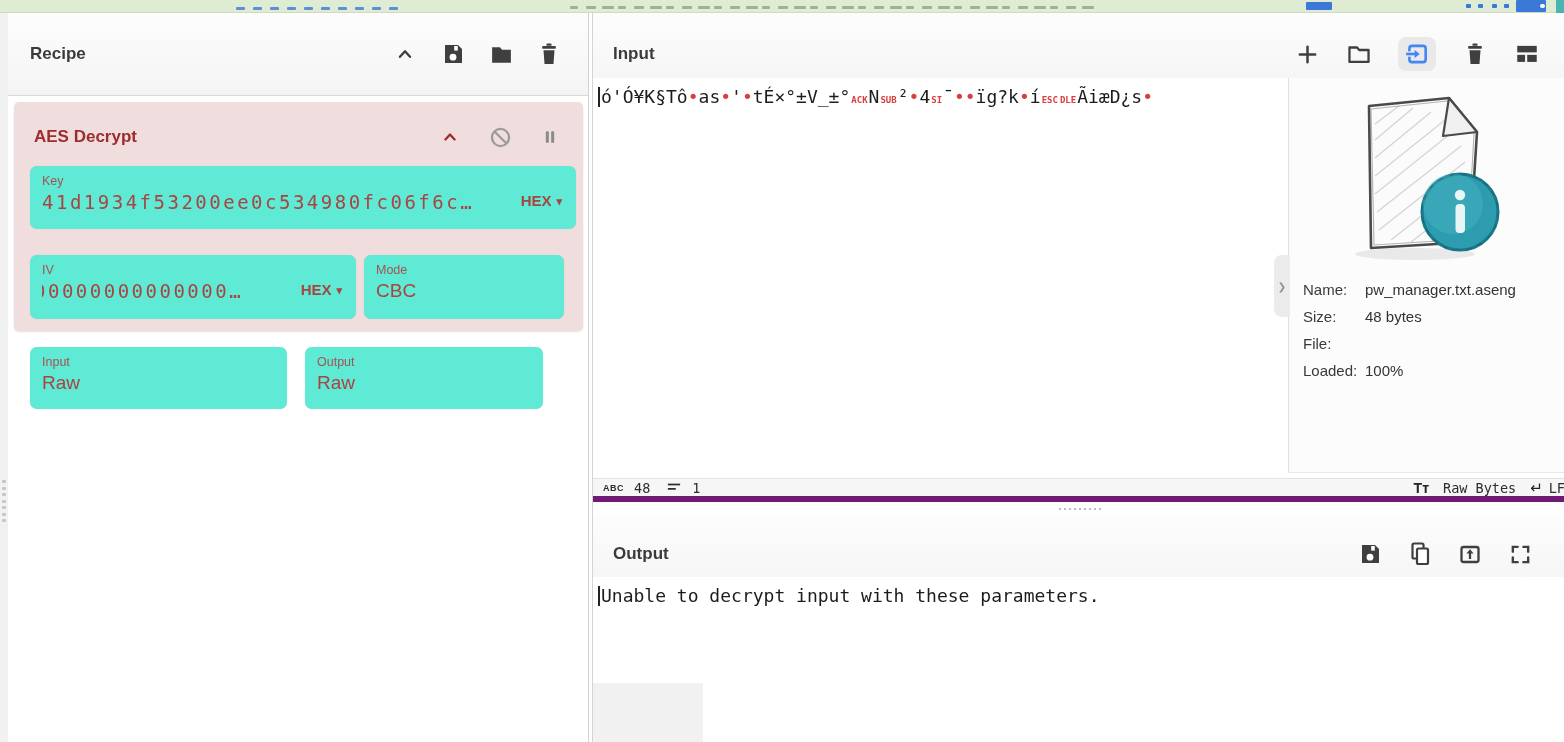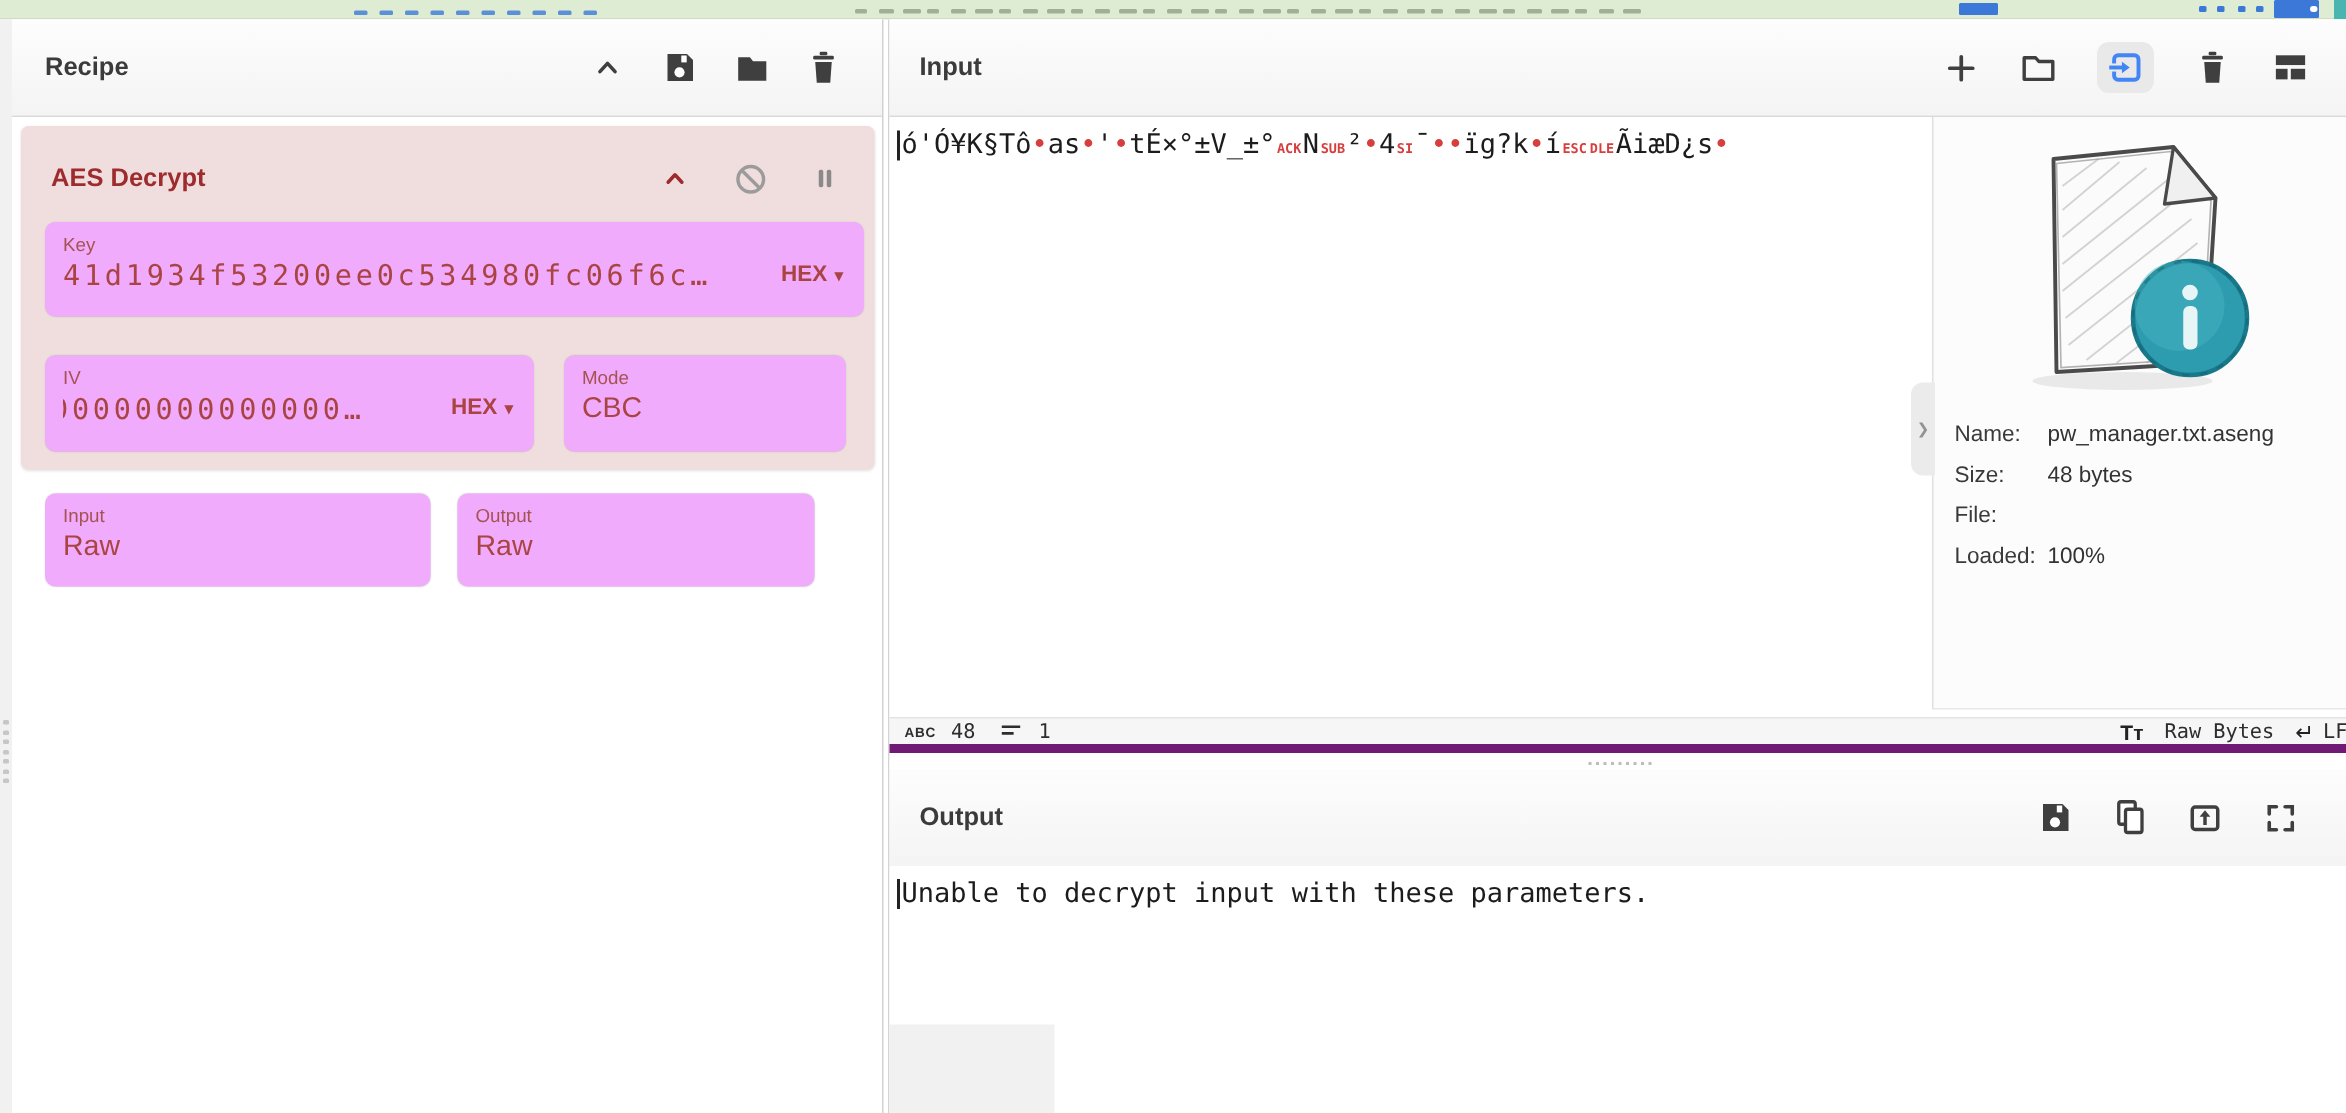--- a/index.html
+++ b/index.html
@@ -12,44 +12,44 @@
             background:#dfecd4; border-bottom:1px solid #cfdcc3; }
   .banner .dash { position:absolute; border-radius:1px; }
 
   
   .app { position:absolute; left:0; top:13px; width:1564px; height:729px; background:#fff; }
 
   .gutter { position:absolute; left:0; top:0; width:8px; height:729px; background:#f1f1f1; }
   .gutter .gdot { position:absolute; left:2px; width:4px; height:3px; background:#c6c6c6; border-radius:1px; }
 
   
-  .panel-header { height:65px; background:linear-gradient(#fdfdfd,#f4f4f4);
+  .panel-header { height:83px; background:linear-gradient(#fdfdfd,#f4f4f4);
                   border-bottom:1px solid #d9d9d9; display:flex; align-items:center; }
   .panel-title { font-size:17px; font-weight:bold; color:#3b3b3b; }
   .hicons { margin-left:auto; display:flex; align-items:center; gap:22px; }
   .icon-btn { width:26px; height:26px; display:flex; align-items:center; justify-content:center; cursor:pointer; }
   .icon-btn svg { display:block; }
 
   .recipe-panel { position:absolute; left:8px; top:0; width:581px; height:729px;
                   background:#fff; border-right:1px solid #d2d2d2; }
   .recipe-panel .panel-header { padding:0 26px 0 22px; }
 
   
   .op-card { margin:6px 5px 0 6px; height:229px; background:#f0dede; border-radius:5px;
              box-shadow:0 1px 2px rgba(0,0,0,.12); position:relative; }
   .op-title-row { height:64px; display:flex; align-items:center; padding:6px 20px 0 20px; }
   .op-title { font-size:17px; font-weight:bold; color:#9e2b2d; }
   .op-icons { margin-left:auto; display:flex; align-items:center; gap:24px; }
 
-  .arg-box { background:#f0abfc; border-radius:7px; position:relative; padding:8px 8px 6px 12px;
+  .arg-box { background:#5eead4; border-radius:7px; position:relative; padding:8px 8px 6px 12px;
              box-shadow:0 0 1px rgba(0,0,0,.15); }
   .arg-label { font-size:12.5px; color:#a65252; margin-bottom:3px; }
   .arg-value { font-size:19px; color:#a94442; white-space:nowrap; }
   .keyrow { margin:0 19px 0 16px; height:63px; }
-  .row2 { display:flex; margin:26px 19px 0 16px; gap:20px; }
+  .row2 { display:flex; margin:26px 19px 0 16px; gap:8px; }
   .row3 { display:flex; margin:28px 19px 0 16px; gap:18px; }
   .box-key { flex:none; width:546px; height:63px; }
   .box-iv { width:326px; height:64px; }
   .box-mode { flex:1; height:64px; }
   .box-in { width:257px; height:62px; }
   .box-out { width:238px; height:62px; }
   .key-value { letter-spacing:2.5px; }
   .iv-clip { overflow:hidden; width:210px; }
   .iv-clip .arg-value { letter-spacing:2.5px; margin-left:-8px; }
   .enc-dd { position:absolute; right:14px; top:26px; display:flex; align-items:center; gap:5px;

